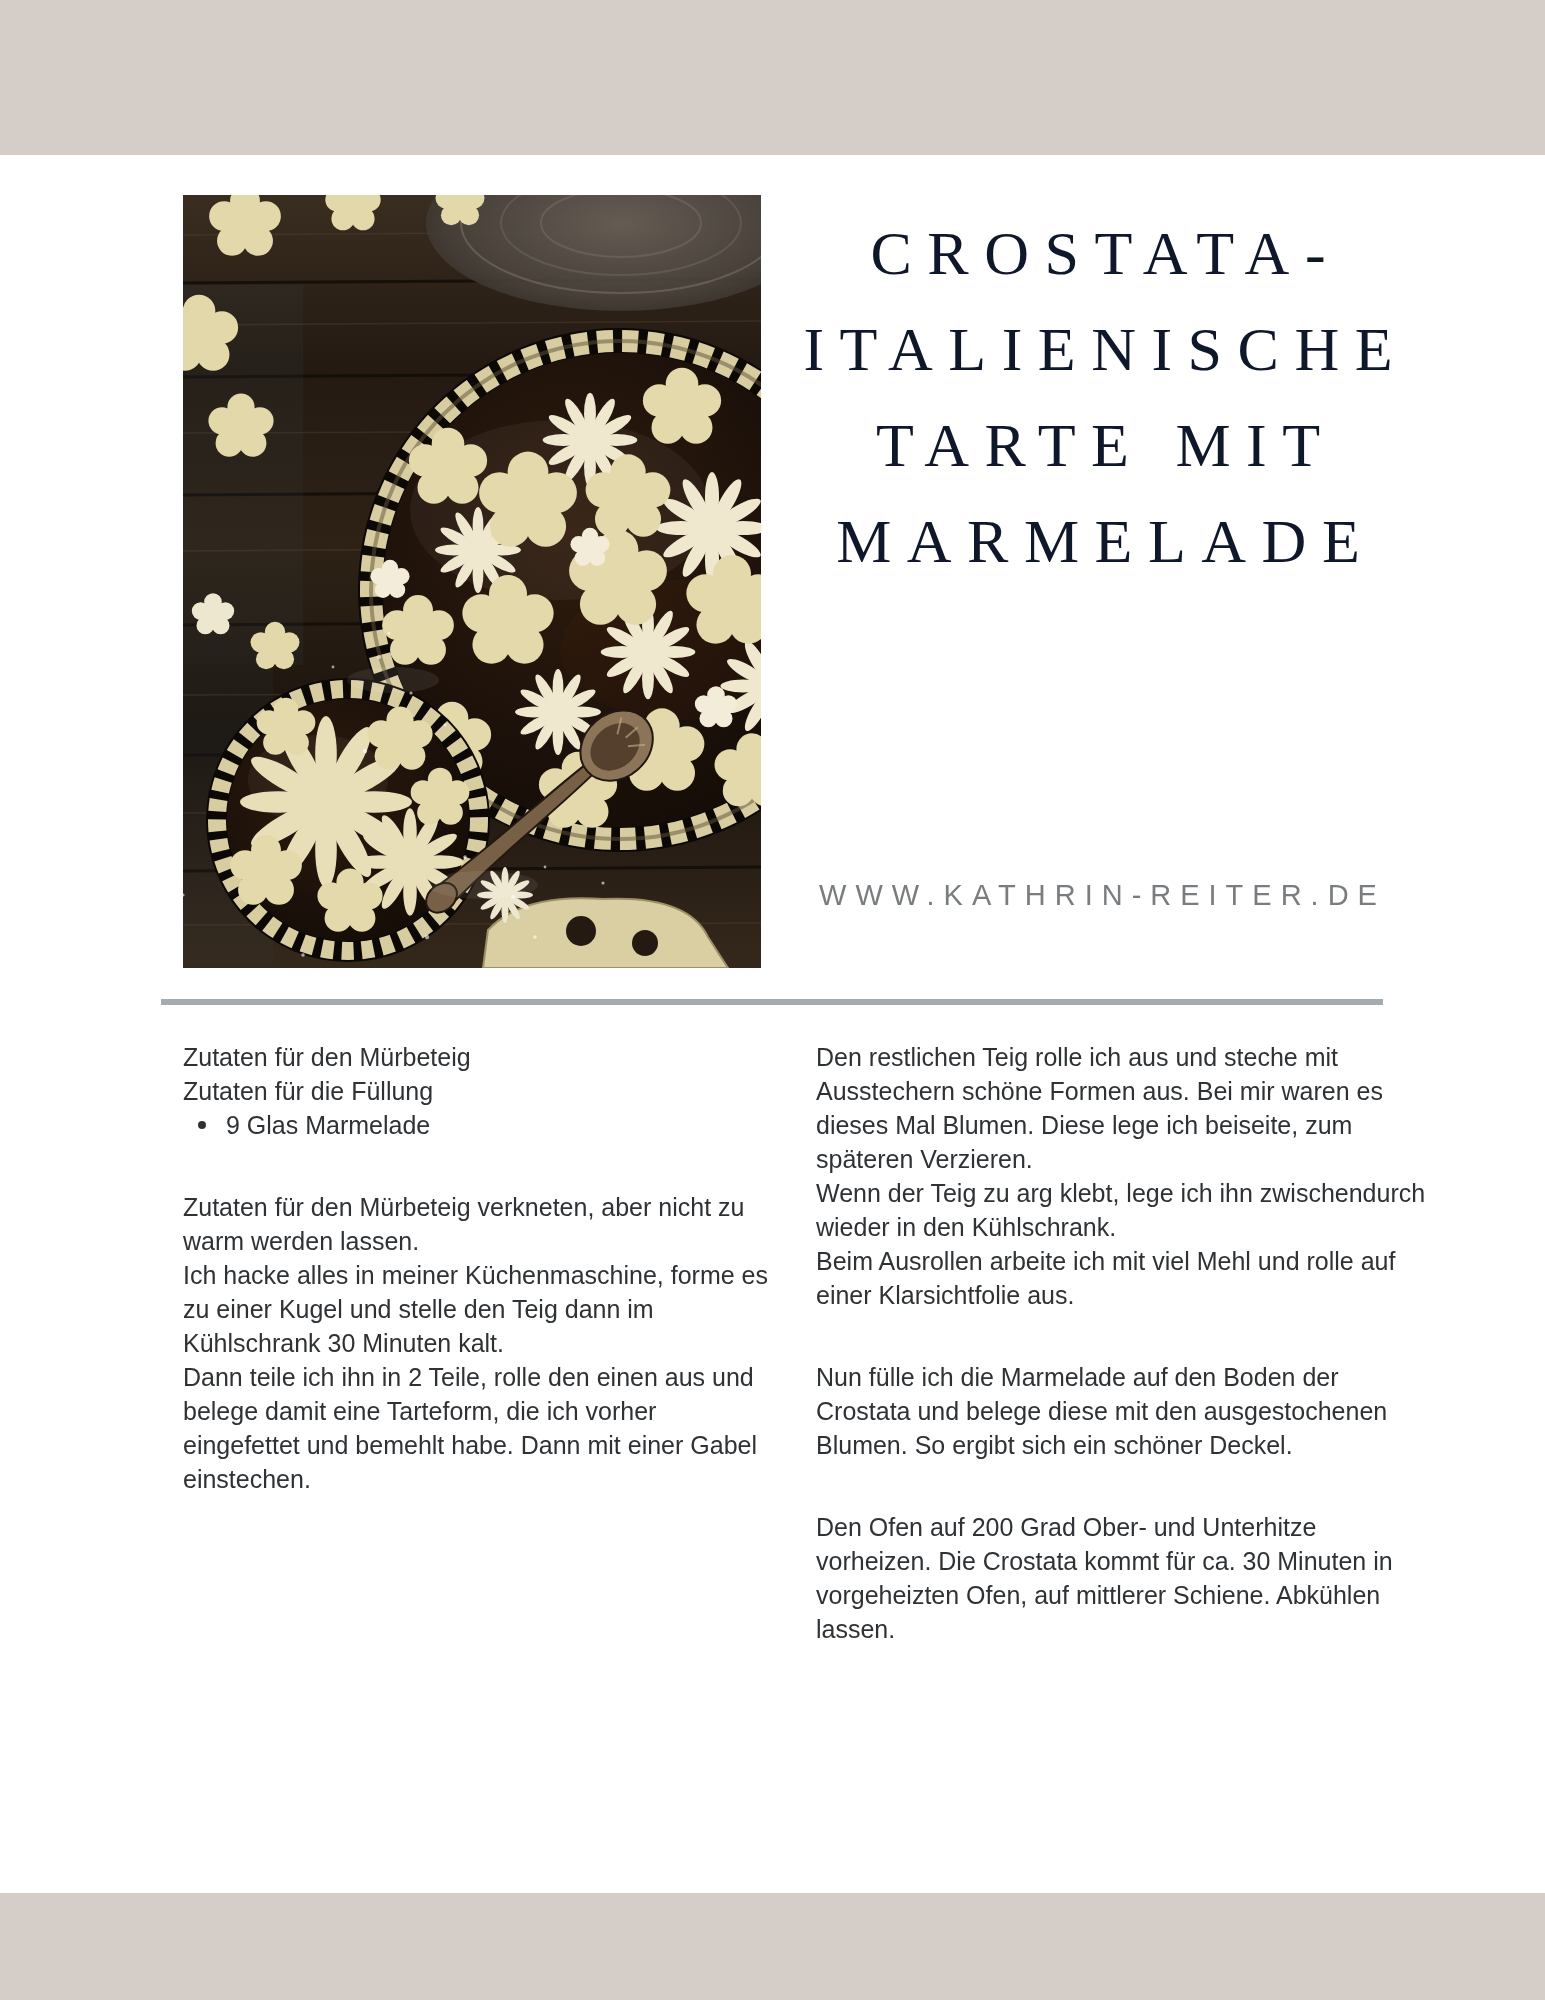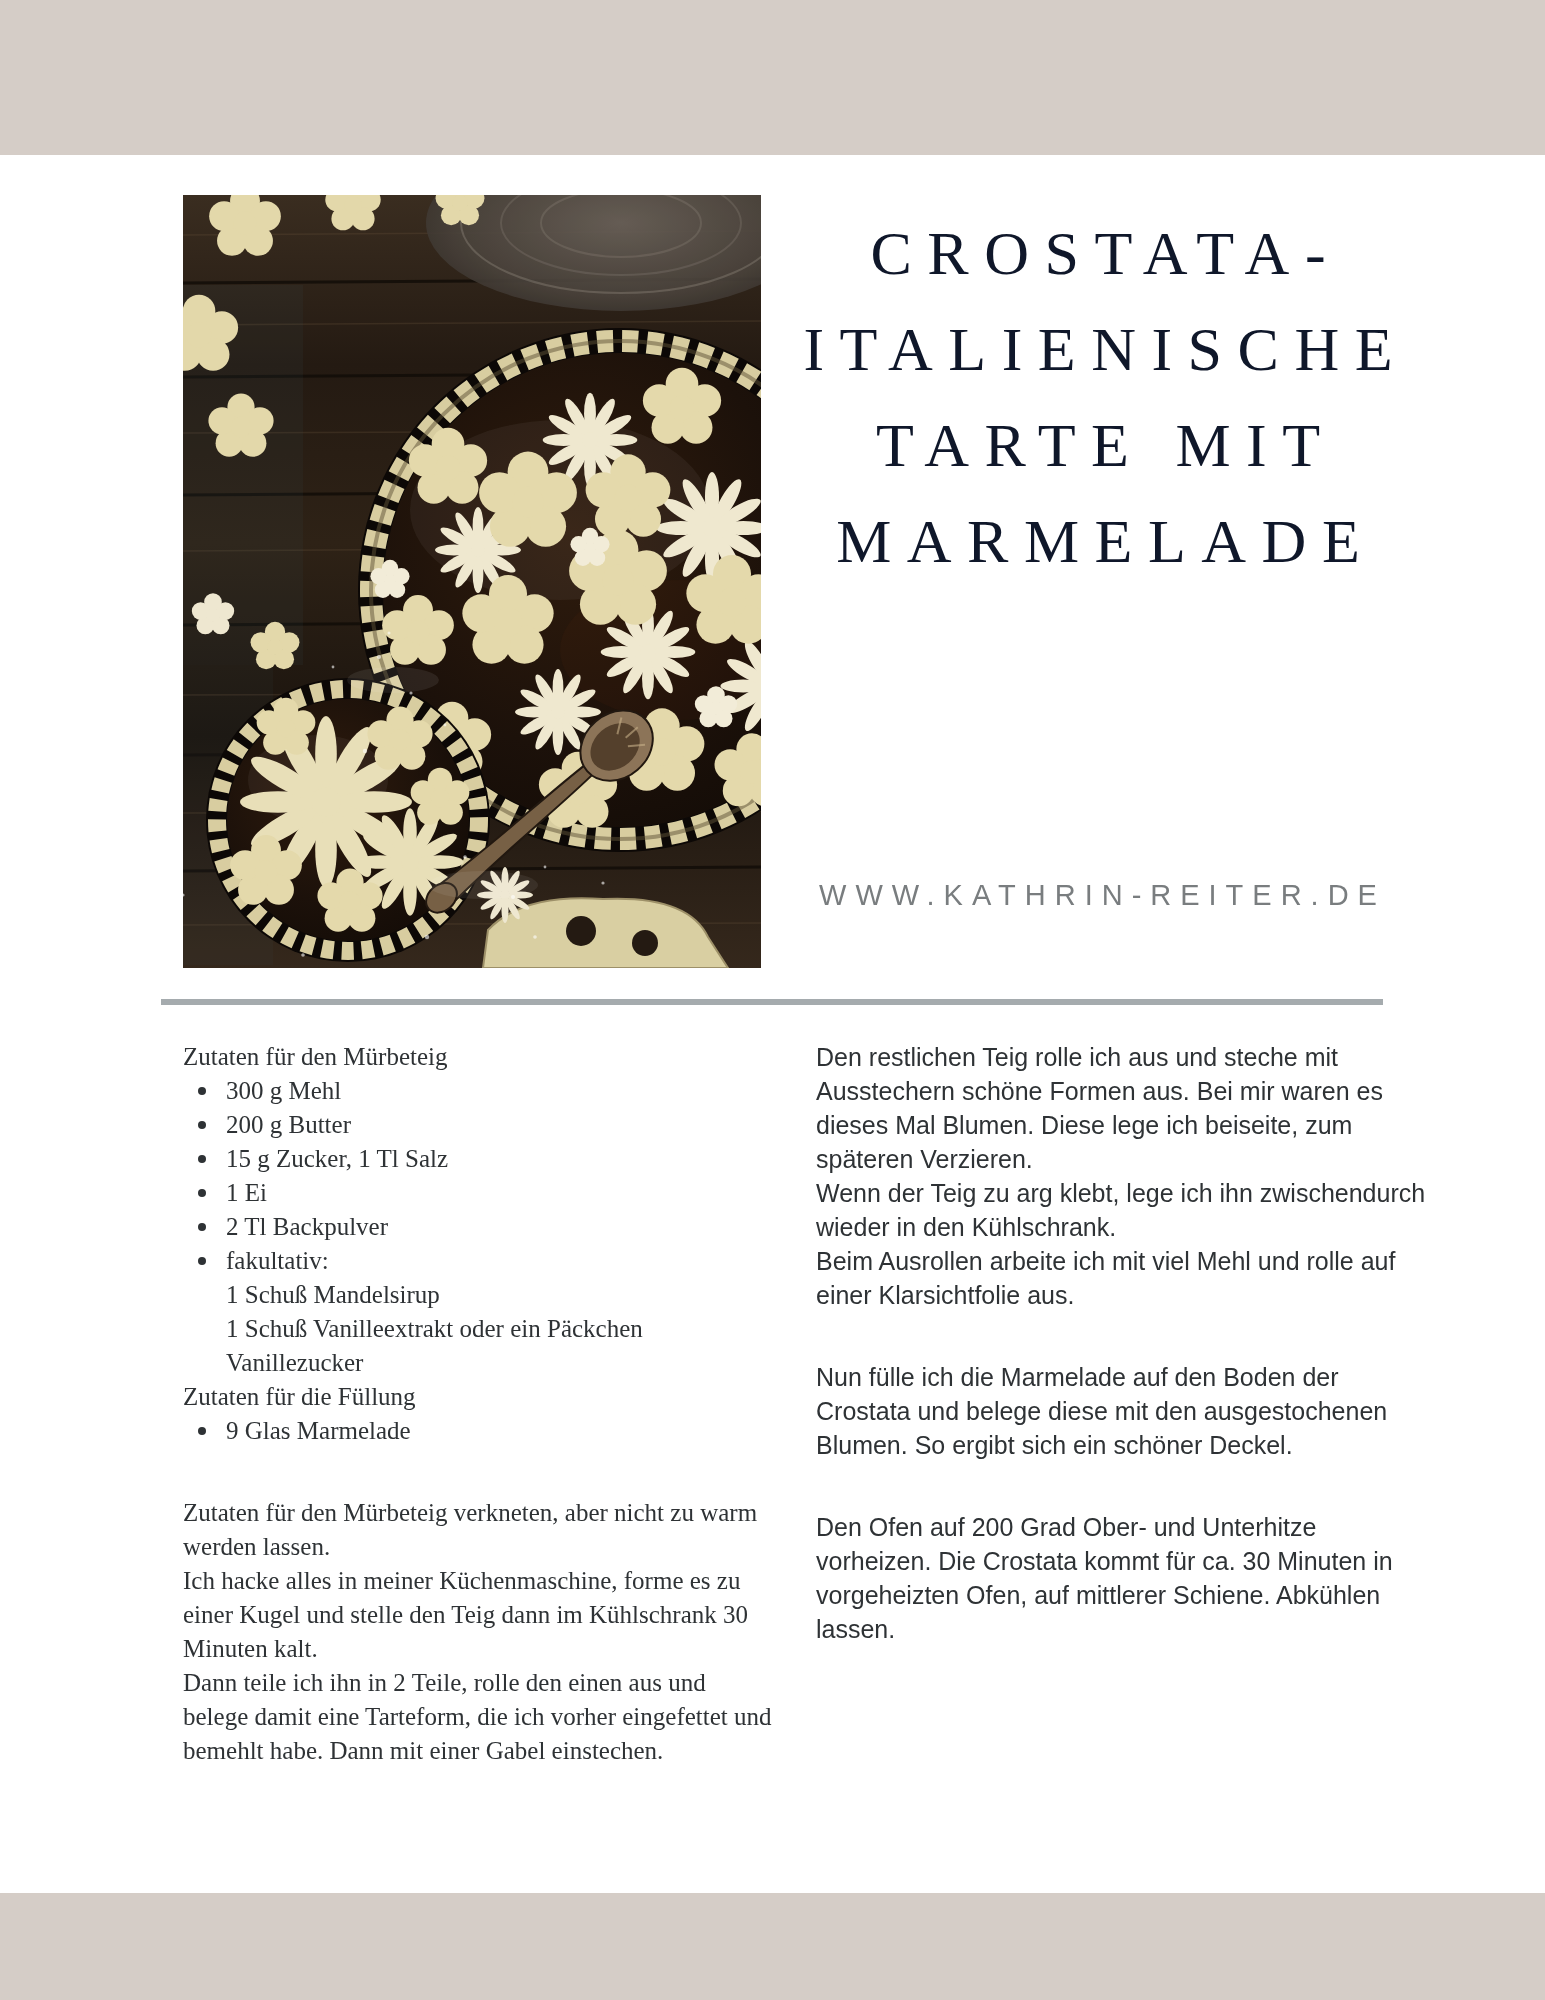--- a/index.html
+++ b/index.html
@@ -42,21 +42,21 @@
   .divider{
     position:absolute;left:161px;top:999px;width:1222px;height:6px;
     background:#a5abae;
   }
 
   .col{
     position:absolute;top:1040px;
     font-size:25px;line-height:34px;
     color:#2e3235;
   }
-  .col-left{left:183px;width:594px;font-family:Liberation Serif, serif;}
+  .col-left{left:183px;width:594px;}
   .col-right{left:816px;width:612px;}
 
   .section-heading{margin:0;}
   ul.ingredients{
     margin:0;padding:0 0 0 43px;list-style:none;
   }
   ul.ingredients li{
     position:relative;white-space:pre-line;
   }
   ul.ingredients li::before{
@@ -262,30 +262,20 @@
     <div class="title-line">TARTE MIT</div>
     <div class="title-line">MARMELADE</div>
   </div>
 
   <div class="site-url">WWW.KATHRIN-REITER.DE</div>
 
   <div class="divider"></div>
 
   <div class="col col-left">
     <p class="section-heading">Zutaten für den Mürbeteig</p>
-    <ul class="ingredients">
-        <li>300 g Mehl</li>
-        <li>200 g Butter</li>
-        <li>15 g Zucker, 1 Tl Salz</li>
-        <li>1 Ei</li>
-        <li>2 Tl Backpulver</li>
-        <li>fakultativ:
-1 Schuß Mandelsirup
-1 Schuß Vanilleextrakt oder ein Päckchen Vanillezucker</li>
-      </ul>
     <p class="section-heading">Zutaten für die Füllung</p>
     <ul class="ingredients">
         <li>9 Glas Marmelade</li>
       </ul>
     <p class="para para-gap">Zutaten für den Mürbeteig verkneten, aber nicht zu warm werden lassen.
 Ich hacke alles in meiner Küchenmaschine, forme es zu einer Kugel und stelle den Teig dann im Kühlschrank 30 Minuten kalt.
 Dann teile ich ihn in 2 Teile, rolle den einen aus und belege damit eine Tarteform, die ich vorher eingefettet und bemehlt habe. Dann mit einer Gabel einstechen.</p>
   </div>
 
   <div class="col col-right">

